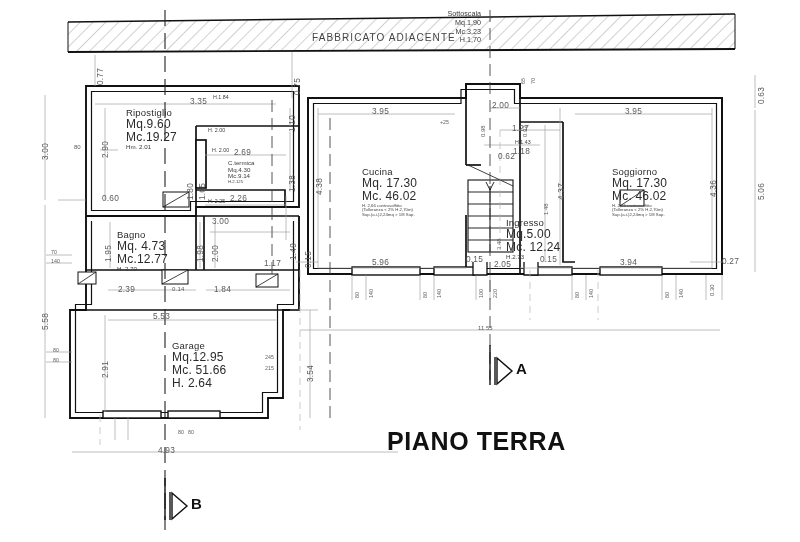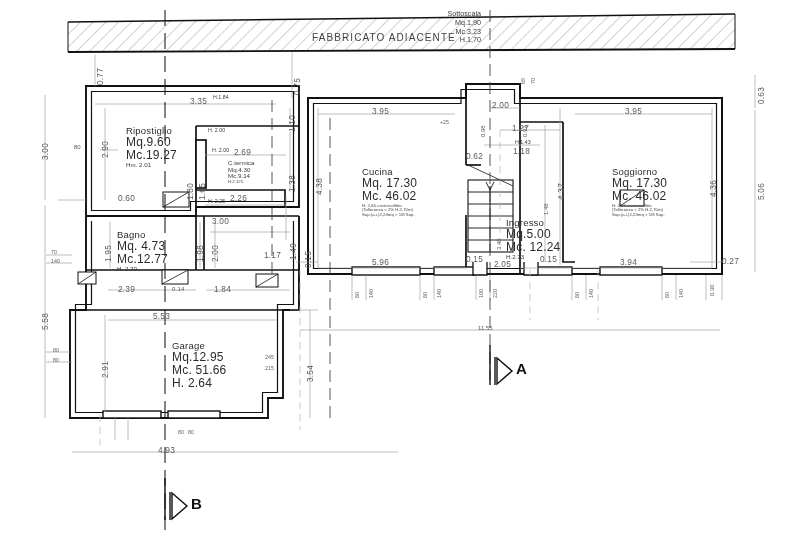--- a/index.html
+++ b/index.html
@@ -217,21 +217,21 @@
 
   <div class="txt adj" style="left:312px;top:33px;">FABBRICATO ADIACENTE</div>
 
   <div class="txt sotto" style="left:398px;top:10px;width:83px;">
     <div>Sottoscala</div>
     <div>Mq.1,90</div>
     <div>Mc.3,23</div>
     <div>H.1,70</div>
   </div>
 
-  <div class="txt" style="left:126px;top:126px;">
+  <div class="txt" style="left:126px;top:108px;">
     <div class="room-name">Ripostiglio</div>
     <div class="room-v">Mq.9.60</div>
     <div class="room-v">Mc.19.27</div>
     <div class="room-h">Hm. 2.01</div>
   </div>
 
   <div class="txt" style="left:228px;top:160px;">
     <div class="room-h">C.termica</div>
     <div class="room-h">Mq.4.30</div>
     <div class="room-h">Mc.9.14</div>
@@ -291,21 +291,21 @@
   <div class="txt dim-tiny vert" style="left:521px;top:84px;transform:rotate(-90deg);">65</div>
   <div class="txt dim-tiny vert" style="left:531px;top:84px;transform:rotate(-90deg);">70</div>
   <div class="txt dim-tiny" style="left:440px;top:120px;">+25</div>
   <div class="txt dim" style="left:512px;top:124px;">1.27</div>
   <div class="txt dim vert" style="left:757px;top:104px;transform:rotate(-90deg);">0.63</div>
 
   <div class="txt dim vert" style="left:41px;top:160px;transform:rotate(-90deg);">3.00</div>
   <div class="txt dim vert" style="left:41px;top:330px;transform:rotate(-90deg);">5.58</div>
 
   <div class="txt dim-sm" style="left:74px;top:144px;">80</div>
-  <div class="txt dim" style="left:85px;top:194px;padding-left:33px;">0.60</div>
+  <div class="txt dim" style="left:69px;top:194px;padding-left:33px;">0.60</div>
   <div class="txt dim-tiny" style="left:51px;top:250px;">70</div>
   <div class="txt dim-tiny" style="left:51px;top:259px;">140</div>
   <div class="txt dim-tiny" style="left:53px;top:348px;">80</div>
   <div class="txt dim-tiny" style="left:53px;top:358px;">80</div>
 
   <div class="txt dim vert" style="left:757px;top:200px;transform:rotate(-90deg);">5.06</div>
   <div class="txt dim" style="left:722px;top:257px;">0.27</div>
   <div class="txt dim-sm vert" style="left:709px;top:296px;transform:rotate(-90deg);">0.30</div>
 
   <div class="txt dim" style="left:372px;top:258px;">5.96</div>
@@ -335,41 +335,42 @@
   <div class="txt dim vert" style="left:186px;top:200px;transform:rotate(-90deg);">1.80</div>
   <div class="txt dim vert" style="left:198px;top:200px;transform:rotate(-90deg);">1.65</div>
   <div class="txt dim" style="left:230px;top:194px;">2.26</div>
   <div class="txt dim" style="left:212px;top:217px;">3.00</div>
   <div class="txt dim vert" style="left:104px;top:262px;transform:rotate(-90deg);">1.95</div>
   <div class="txt dim vert" style="left:196px;top:262px;transform:rotate(-90deg);">1.98</div>
   <div class="txt dim vert" style="left:211px;top:262px;transform:rotate(-90deg);">2.00</div>
   <div class="txt dim" style="left:118px;top:285px;">2.39</div>
   <div class="txt dim dim-sm" style="left:172px;top:286px;">0.14</div>
   <div class="txt dim" style="left:214px;top:285px;">1.84</div>
-  <div class="txt dim" style="left:264px;top:251px;">1.17</div>
+  <div class="txt dim" style="left:264px;top:259px;">1.17</div>
   <div class="txt dim vert" style="left:289px;top:260px;transform:rotate(-90deg);">1.49</div>
   <div class="txt dim vert" style="left:304px;top:268px;transform:rotate(-90deg);">0.15</div>
   <div class="txt dim" style="left:153px;top:312px;">5.53</div>
   <div class="txt dim vert" style="left:101px;top:378px;transform:rotate(-90deg);">2.91</div>
   <div class="txt dim vert" style="left:306px;top:382px;transform:rotate(-90deg);">3.54</div>
   <div class="txt dim-tiny" style="left:265px;top:355px;">245</div>
   <div class="txt dim-tiny" style="left:265px;top:366px;">215</div>
   <div class="txt dim vert" style="left:315px;top:195px;transform:rotate(-90deg);">4.38</div>
   <div class="txt dim vert" style="left:557px;top:200px;transform:rotate(-90deg);">4.37</div>
   <div class="txt dim vert" style="left:709px;top:197px;transform:rotate(-90deg);">4.36</div>
   <div class="txt dim-sm vert" style="left:543px;top:215px;transform:rotate(-90deg);">1.48</div>
   <div class="txt dim" style="left:513px;top:147px;">1.18</div>
-  <div class="txt dim" style="left:466px;top:152px;">0.62</div>
+  <div class="txt dim" style="left:498px;top:152px;">0.62</div>
   <div class="txt dim-sm vert" style="left:496px;top:250px;transform:rotate(-90deg);">3.48</div>
   <div class="txt dim-tiny" style="left:178px;top:430px;">80</div>
   <div class="txt dim-tiny" style="left:188px;top:430px;">80</div>
 
   <div class="txt hlabel" style="left:213px;top:95px;">H.1.84</div>
   <div class="txt hlabel" style="left:208px;top:128px;">H. 2.00</div>
   <div class="txt hlabel" style="left:212px;top:148px;">H. 2.00</div>
   <div class="txt hlabel" style="left:208px;top:199px;">H. 2.25</div>
   <div class="txt hlabel" style="left:515px;top:140px;">H.1.43</div>
 
   <div class="txt mark" style="left:516px;top:361px;">A</div>
   <div class="txt mark" style="left:191px;top:496px;">B</div>
 
+  <div class="txt title" style="left:387px;top:428px;">PIANO TERRA</div>
 
 </div>
 
 </body></html>

